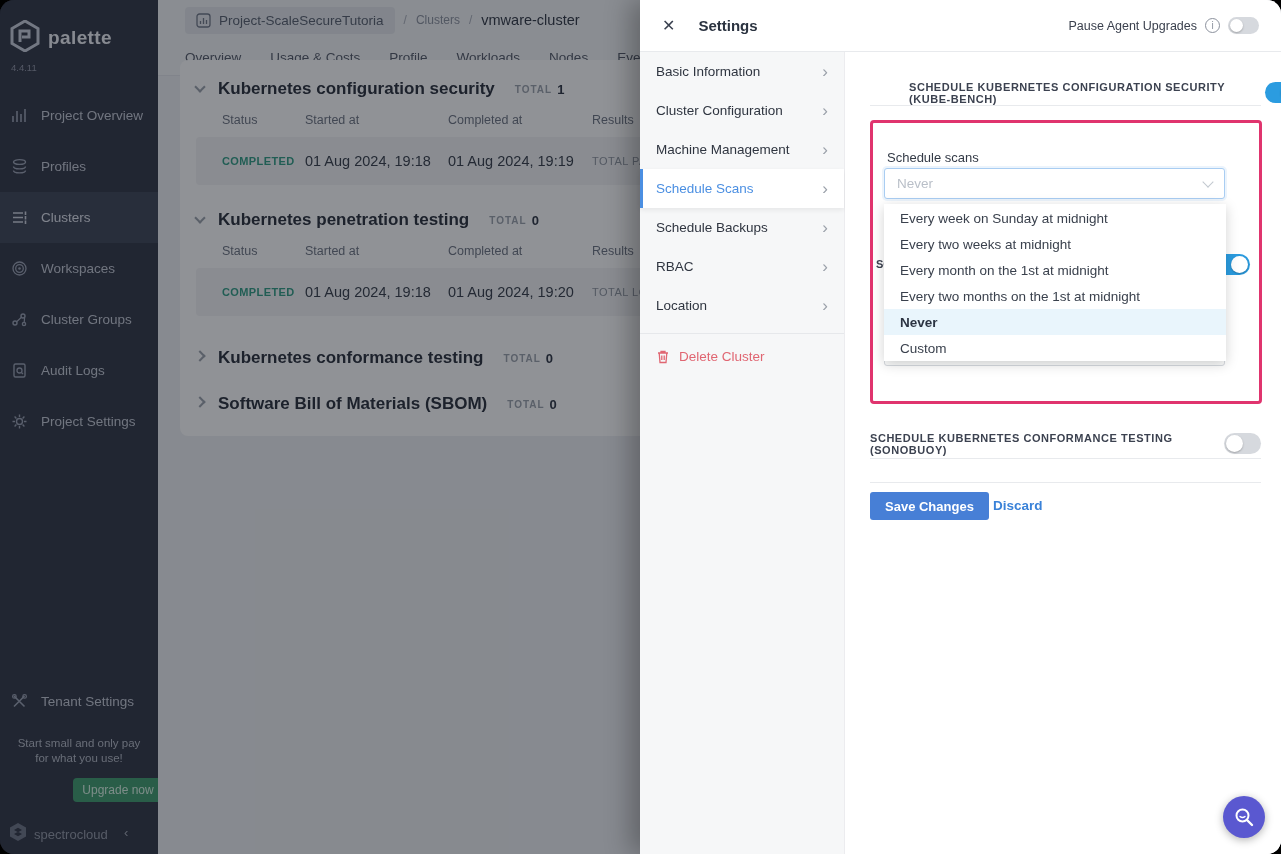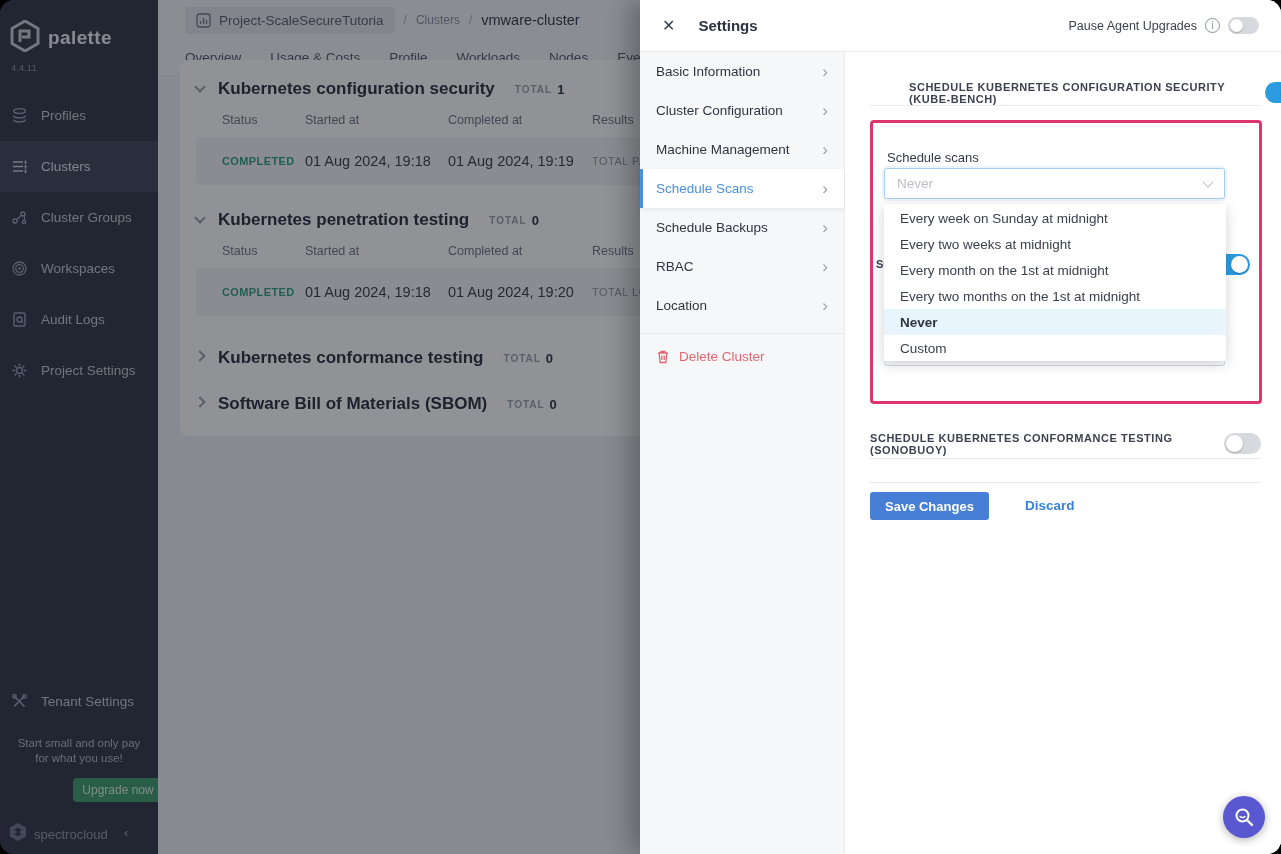--- a/index.html
+++ b/index.html
@@ -75,21 +75,21 @@
   .ss-label{position:absolute;left:14px;top:27px;font-size:13px;color:#333a46;}
   .select{position:absolute;left:11px;top:45px;width:341px;height:31px;border:1px solid #a9cdf2;border-radius:3px;box-shadow:0 0 0 2px rgba(96,165,231,.12);display:flex;align-items:center;padding:0 12px;font-size:13.5px;color:#b9bfc8;cursor:pointer;background:#fff;z-index:2;}
   .select .sel-chev{margin-left:auto;width:8px;height:8px;border-right:1.5px solid #c2c8cf;border-bottom:1.5px solid #c2c8cf;transform:rotate(45deg);margin-top:-4px;}
   .clipped-sc{position:absolute;left:3px;top:135px;font-size:11px;font-weight:700;color:#3c4250;z-index:1;}
   .hidden-toggle{position:absolute;left:337px;top:131px;z-index:1;}
   .hidden-select{position:absolute;left:11px;top:212px;width:341px;height:31px;border:1px solid #d6dadf;border-radius:3px;z-index:1;background:#fafbfb;}
   .dropdown{position:absolute;left:11px;top:81px;width:342px;height:157px;background:#fff;box-shadow:0 3px 12px rgba(0,0,0,.18);z-index:3;padding-top:1px;}
   .opt{height:26px;display:flex;align-items:center;padding-left:16px;font-size:13.5px;color:#3a414d;cursor:pointer;}
   .opt.sel{font-weight:700;background:#e9f5fc;color:#2c3442;}
   .save-btn{position:absolute;left:25px;top:440px;height:28px;padding:0 15px;background:#477fd6;border:none;border-radius:3px;color:#fff;font-size:13px;font-weight:700;display:flex;align-items:center;cursor:pointer;}
-  .discard{position:absolute;left:148px;top:446px;color:#3a82d8;font-size:13.5px;font-weight:700;cursor:pointer;margin-left:32px;}
+  .discard{position:absolute;left:148px;top:446px;color:#3a82d8;font-size:13.5px;font-weight:700;cursor:pointer;}
 
   .fab{position:absolute;right:16px;bottom:16px;width:42px;height:42px;border-radius:50%;background:#5a58d0;z-index:20;display:flex;align-items:center;justify-content:center;box-shadow:0 2px 8px rgba(0,0,0,.3);cursor:pointer;}
 </style>
 </head>
 <body>
 
 <div class="screen">
 
   <div class="sidebar">
     <div class="logo-row">
@@ -99,48 +99,54 @@
             <polyline points="10,22 10,11 19,11 19,17 12,17" fill="none" stroke="#c9cedb" stroke-width="3"></polyline>
           </svg>
       </span>
       <span class="brand">palette</span>
     </div>
     <div class="version">4.4.11</div>
 
     <div class="nav">
       <div class="nav-item">
         <svg width="17" height="17" viewBox="0 0 17 17">
+            <path d="M2 15 L2 9 M6 15 L6 4 M10 15 L10 7 M14 15 L14 2" stroke="#99a0b2" stroke-width="1.6" fill="none"></path>
+          </svg>
+        <span>Project Overview</span>
+      </div>
+      <div class="nav-item">
+        <svg width="17" height="17" viewBox="0 0 17 17">
             <ellipse cx="8.5" cy="4" rx="6" ry="2.4" fill="none" stroke="#99a0b2" stroke-width="1.4"></ellipse>
             <path d="M2.5 8.5 C2.5 9.8 5.2 10.9 8.5 10.9 C11.8 10.9 14.5 9.8 14.5 8.5 M2.5 12.5 C2.5 13.8 5.2 14.9 8.5 14.9 C11.8 14.9 14.5 13.8 14.5 12.5" fill="none" stroke="#99a0b2" stroke-width="1.4"></path>
           </svg>
         <span>Profiles</span>
       </div>
       <div class="nav-item active">
         <svg width="17" height="17" viewBox="0 0 17 17">
             <path d="M2 4 H12 M2 8.5 H12 M2 13 H12" stroke="#cdd2de" stroke-width="1.6"></path>
             <path d="M14.5 2.5 V6 M14.5 7 V10.5 M14.5 11.5 V15" stroke="#cdd2de" stroke-width="1.6"></path>
           </svg>
         <span>Clusters</span>
+      </div>
+      <div class="nav-item">
+        <svg width="17" height="17" viewBox="0 0 17 17">
+            <circle cx="8.5" cy="8.5" r="6.5" fill="none" stroke="#99a0b2" stroke-width="1.3"></circle>
+            <circle cx="8.5" cy="8.5" r="3.8" fill="none" stroke="#99a0b2" stroke-width="1.3"></circle>
+            <circle cx="8.5" cy="8.5" r="1.3" fill="#99a0b2"></circle>
+          </svg>
+        <span>Workspaces</span>
       </div>
       <div class="nav-item">
         <svg width="17" height="17" viewBox="0 0 17 17">
             <circle cx="4" cy="12" r="2" fill="none" stroke="#99a0b2" stroke-width="1.4"></circle>
             <circle cx="12" cy="5" r="2" fill="none" stroke="#99a0b2" stroke-width="1.4"></circle>
             <circle cx="13" cy="13" r="1.6" fill="none" stroke="#99a0b2" stroke-width="1.4"></circle>
             <path d="M5.6 10.7 L10.5 6.3 M13.6 6.8 L13.2 11.4" stroke="#99a0b2" stroke-width="1.2"></path>
           </svg>
         <span>Cluster Groups</span>
-      </div>
-      <div class="nav-item">
-        <svg width="17" height="17" viewBox="0 0 17 17">
-            <circle cx="8.5" cy="8.5" r="6.5" fill="none" stroke="#99a0b2" stroke-width="1.3"></circle>
-            <circle cx="8.5" cy="8.5" r="3.8" fill="none" stroke="#99a0b2" stroke-width="1.3"></circle>
-            <circle cx="8.5" cy="8.5" r="1.3" fill="#99a0b2"></circle>
-          </svg>
-        <span>Workspaces</span>
       </div>
       <div class="nav-item">
         <svg width="17" height="17" viewBox="0 0 17 17">
             <rect x="3" y="2" width="11" height="13" rx="1.5" fill="none" stroke="#99a0b2" stroke-width="1.4"></rect>
             <circle cx="8.5" cy="8.5" r="2.5" fill="none" stroke="#99a0b2" stroke-width="1.3"></circle>
             <path d="M10.2 10.2 L12 12" stroke="#99a0b2" stroke-width="1.3"></path>
           </svg>
         <span>Audit Logs</span>
       </div>
       <div class="nav-item">

